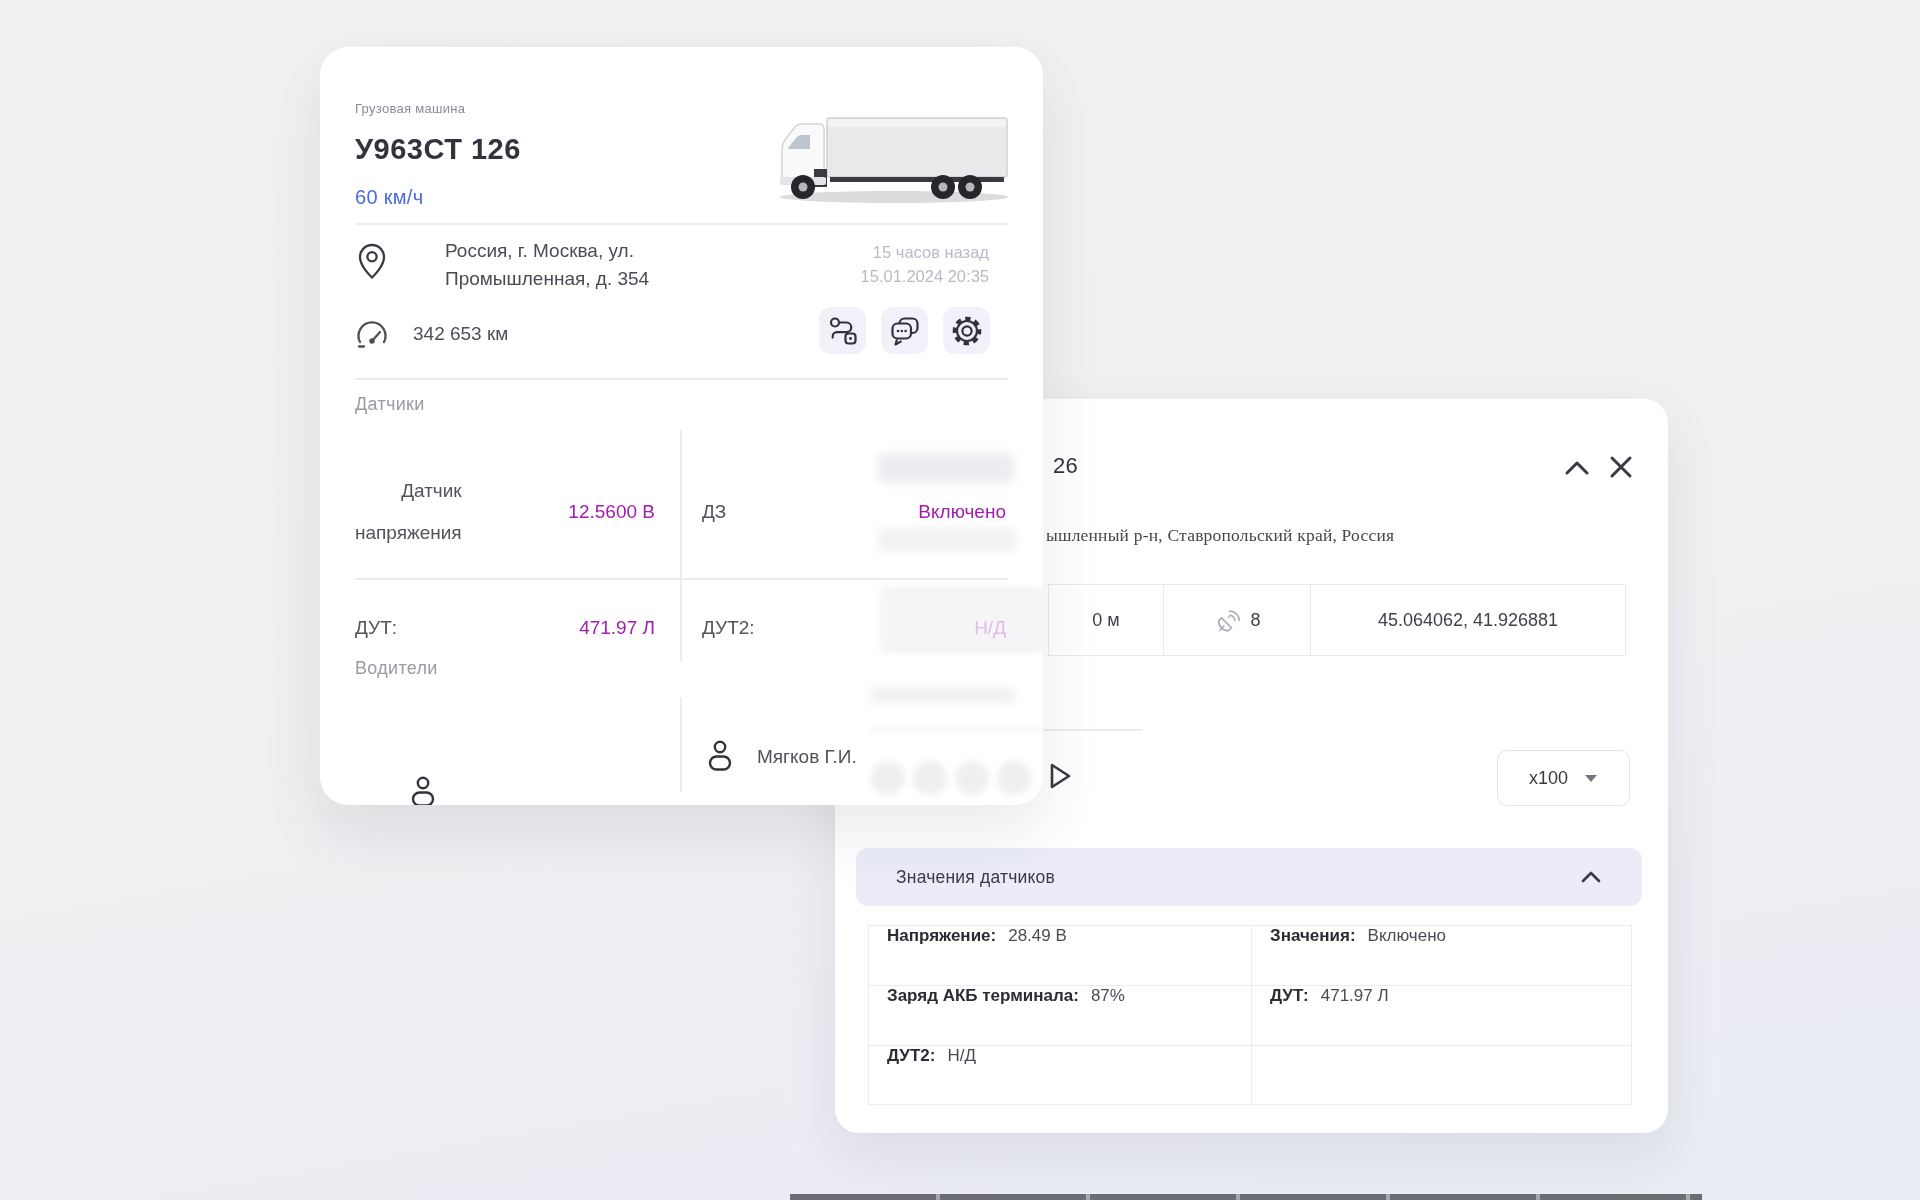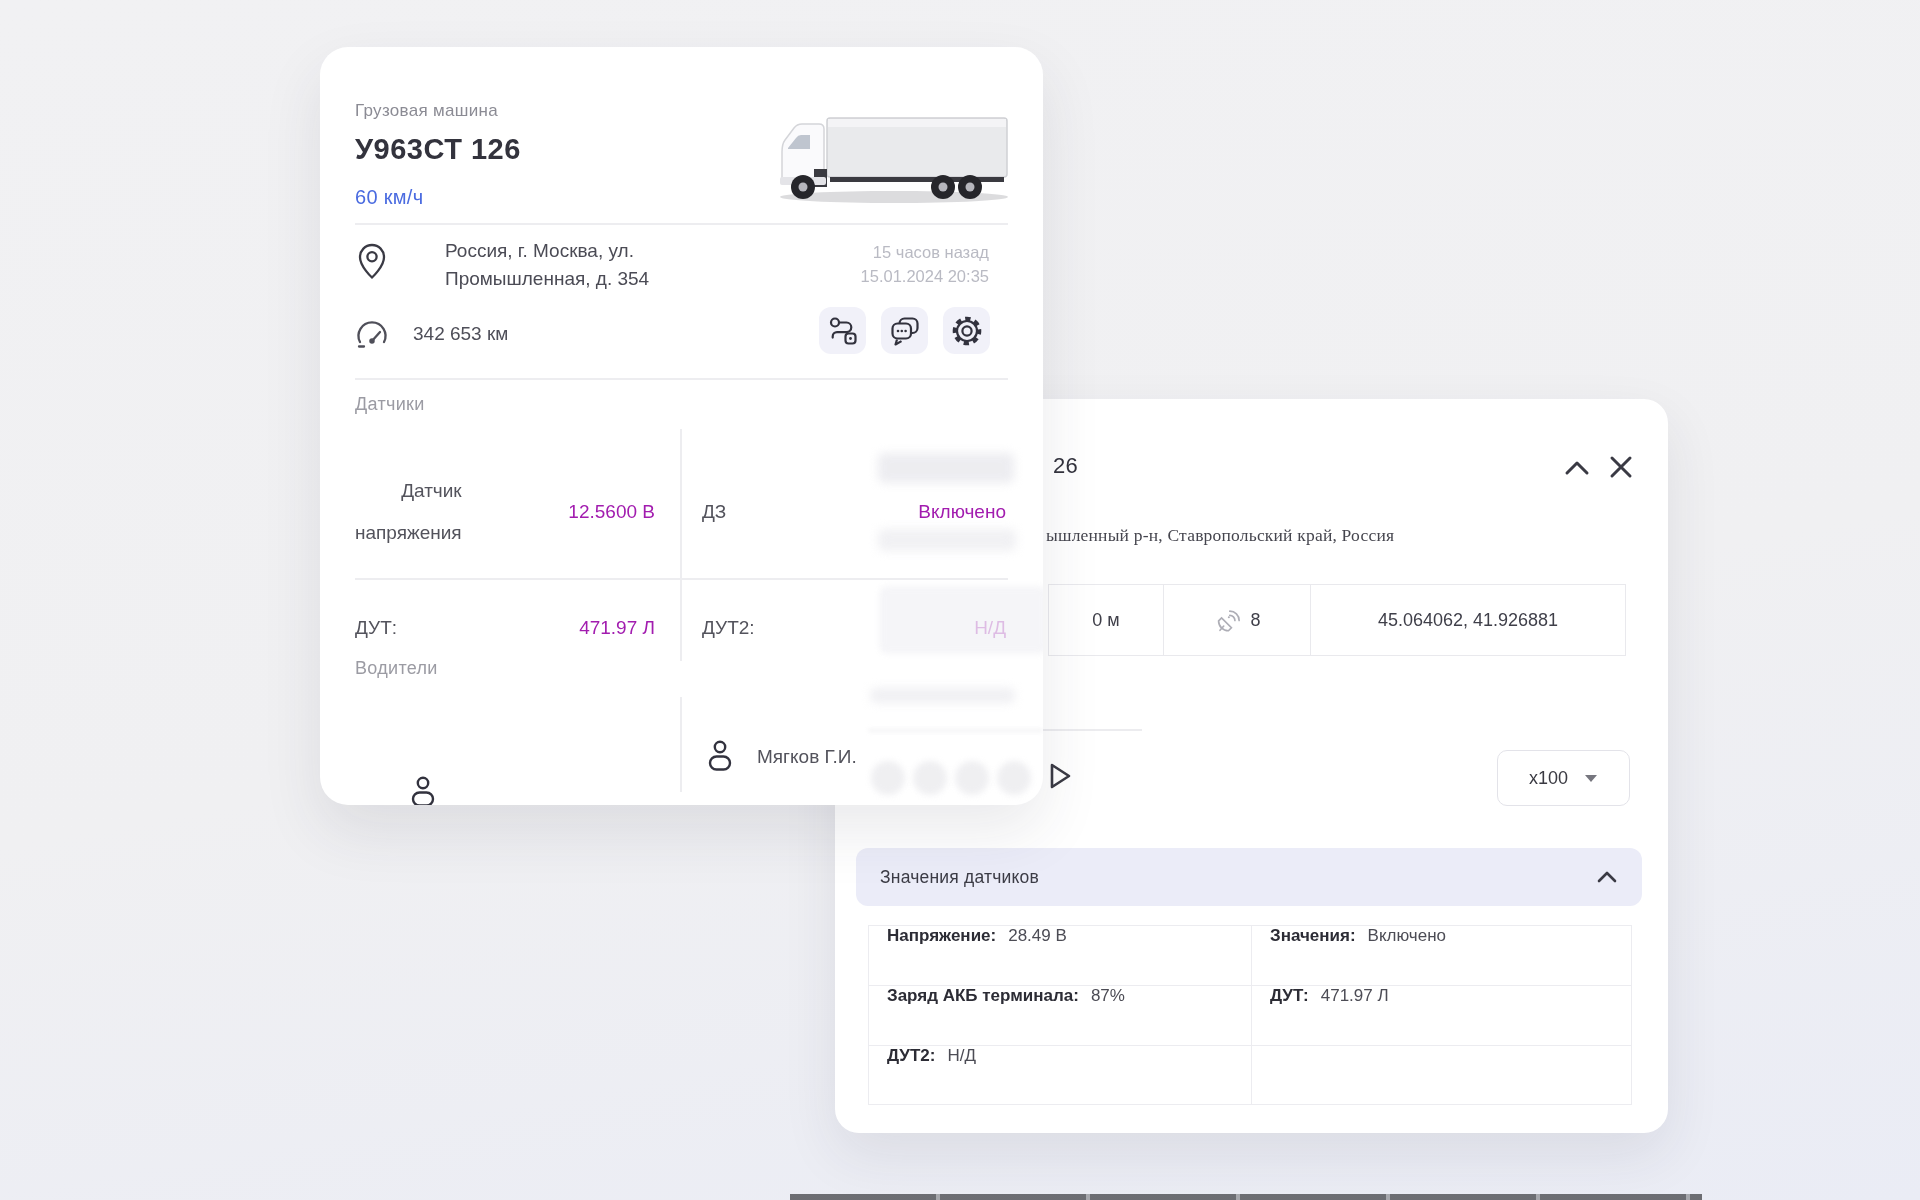--- a/index.html
+++ b/index.html
@@ -33,41 +33,41 @@
   .play-btn{ position:absolute; left:212px; top:362px; width:26px; height:30px; cursor:pointer;}
   .speed-select{
     position:absolute; left:662px; top:351px; width:133px; height:56px;
     border:1px solid #e3e3e9; border-radius:10px; background:#fff;
     display:flex; align-items:center; justify-content:center; gap:16px;
     font-size:18px; color:#3a3a42; cursor:pointer;
   }
   .accordion{
     position:absolute; left:21px; top:449px; width:786px; height:58px;
     background:#ebecf8; border-radius:12px; display:flex; align-items:center;
-    padding:0 24px; cursor:pointer;
+    padding:0 40px; cursor:pointer;
   }
   .accordion-title{ font-size:17.5px; font-weight:500; color:#3c3c46; letter-spacing:.2px;}
   .accordion-chevron{ margin-left:auto; width:22px; height:16px;}
   .sv-table{
     position:absolute; left:33px; top:526px; width:764px; height:180px;
     border:1px solid #ececf0; display:grid;
     grid-template-columns:382px 1fr; grid-template-rows:repeat(3,1fr);
   }
   .sv-cell{ display:flex; align-items:flex-start; padding:0 18px; font-size:17px; color:#4c4c55;
     border-top:1px solid #ececf0; border-left:1px solid #ececf0; gap:12px; }
   .sv-cell:nth-child(-n+2){ border-top:none; }
   .sv-cell:nth-child(odd){ border-left:none; }
   .sv-label{ font-weight:700; color:#2c2c35; }
 
   
   .left-card{
     left:320px; top:47px; width:723px; height:758px; border-radius:28px;
     box-shadow:0 26px 60px rgba(45,45,70,.10); overflow:hidden;
   }
-  .lc-type{ position:absolute; left:35px; top:54px; font-size:17px; font-weight:500; color:#8b8b94; letter-spacing:.3px;}
+  .lc-type{ position:absolute; left:35px; top:54px; font-size:13px; font-weight:500; color:#8b8b94; letter-spacing:.3px;}
   .lc-plate{ position:absolute; left:35px; top:86px; font-size:29px; font-weight:700; color:#33333d; letter-spacing:.5px;}
   .lc-speed{ position:absolute; left:35px; top:139px; font-size:20px; font-weight:500; color:#4a6be0; letter-spacing:.3px;}
   .lc-truck{ position:absolute; left:452px; top:66px; width:250px; height:92px; }
   .hr{ position:absolute; left:35px; width:653px; height:1.5px; background:#ededf0; }
   .hr1{ top:176px; } .hr2{ top:331px; }
   .pin-icon{ position:absolute; left:37px; top:196px; width:30px; height:37px;}
   .lc-address{ position:absolute; left:93px; top:190px; width:272px; font-size:19px; line-height:28px; color:#4b4b55;margin-left:32px;}
   .lc-time{ position:absolute; right:54px; top:193px; text-align:right; font-size:16.5px; line-height:24px; color:#b9bac3;}
   .gauge-icon{ position:absolute; left:33px; top:267px; width:38px; height:38px;}
   .lc-odo{ position:absolute; left:93px; top:276px; font-size:19px; color:#4f4f59;}

